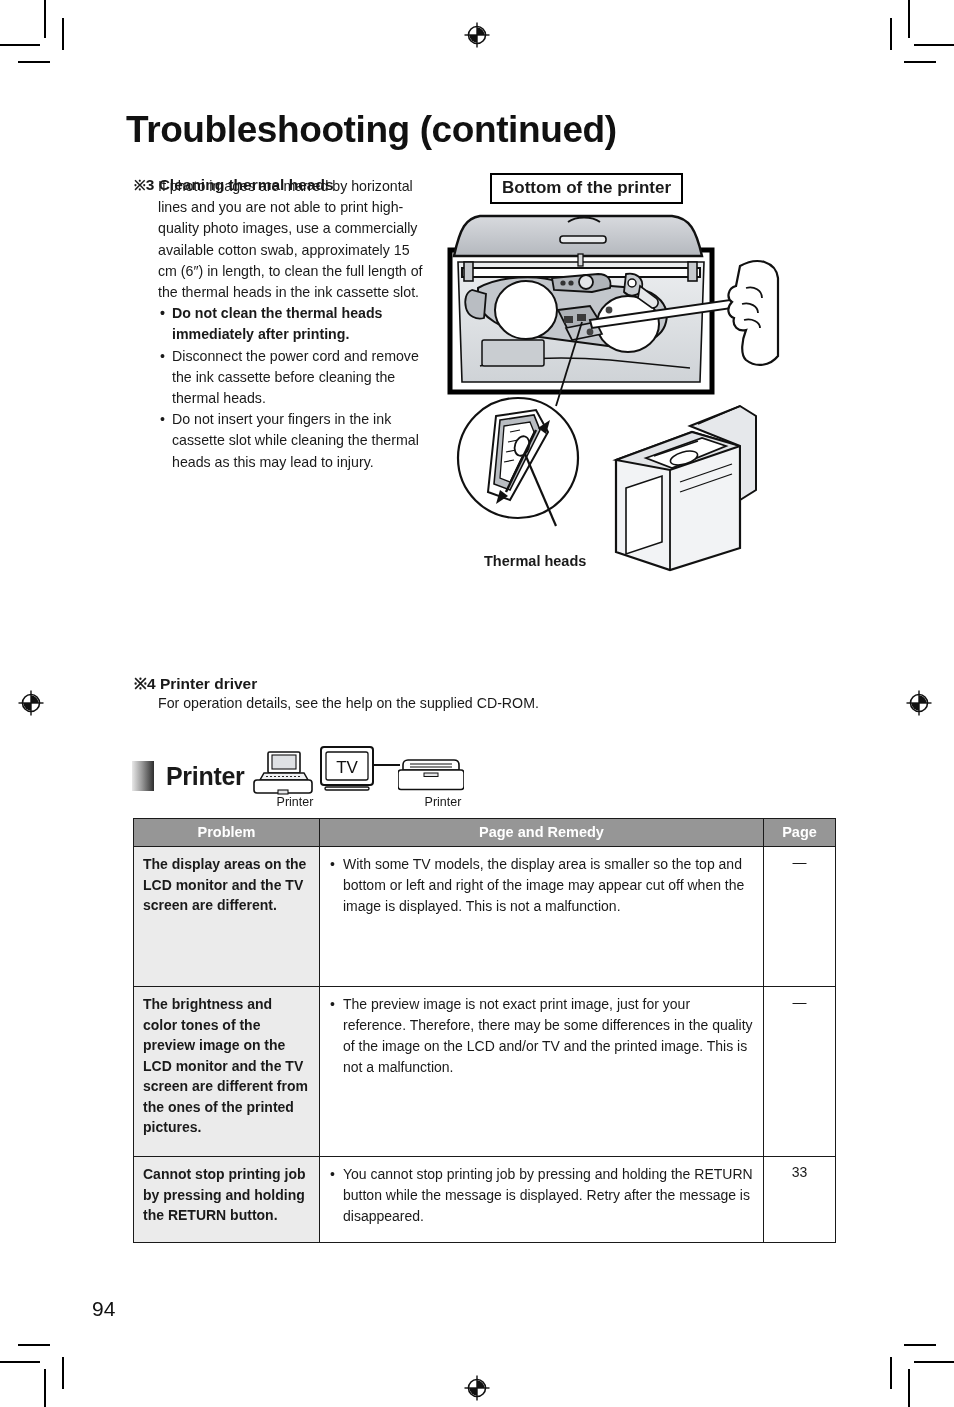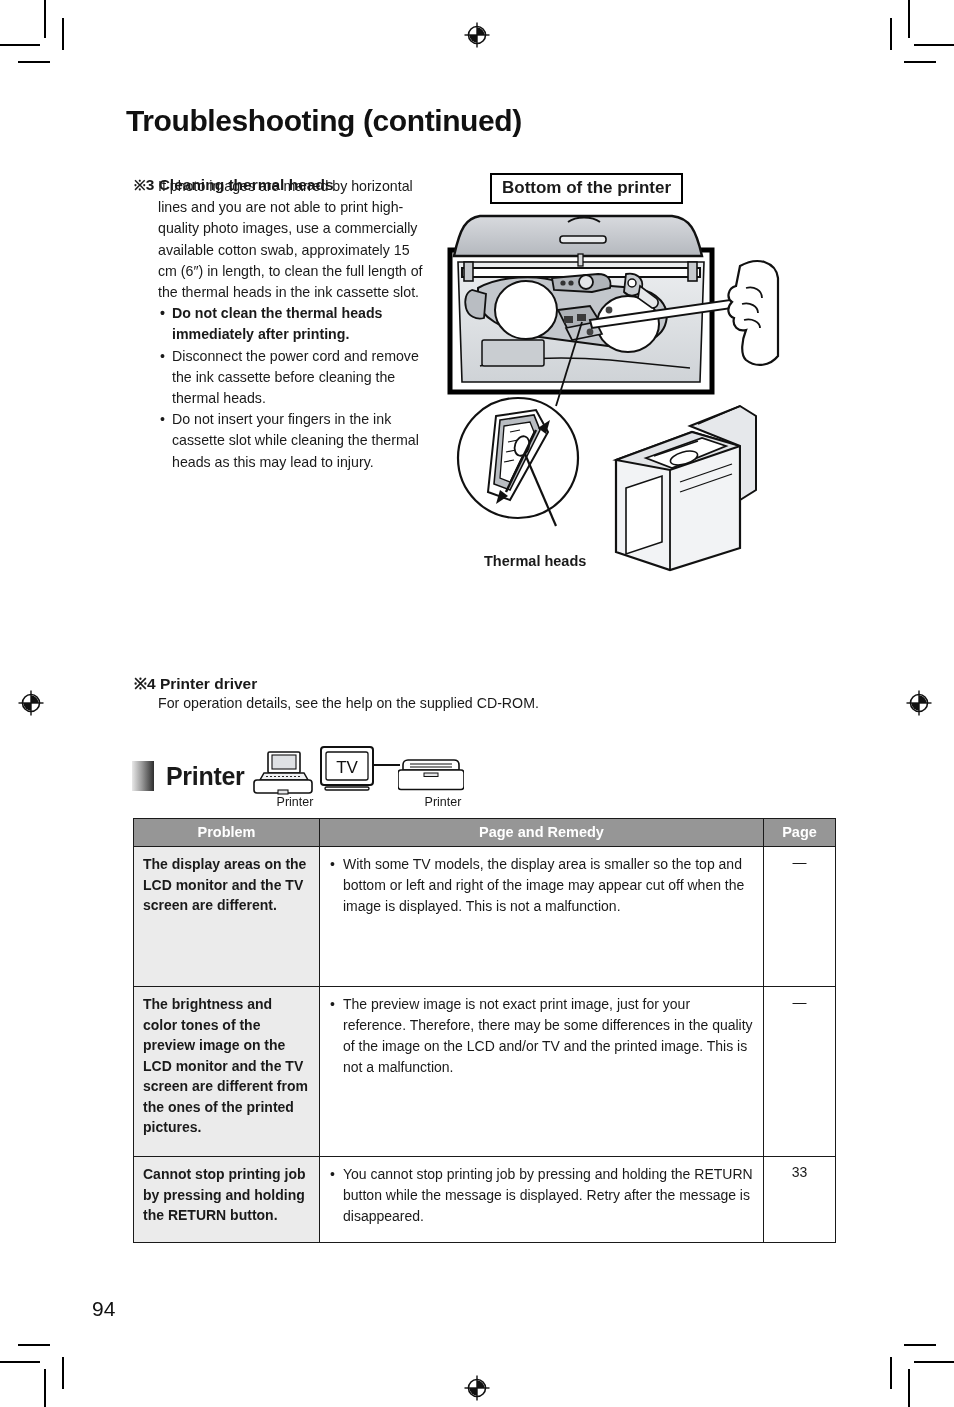--- a/index.html
+++ b/index.html
@@ -18,21 +18,21 @@
 
   
   .cropmark { position: absolute; background: #000; }
   .regmark { position: absolute; width: 26px; height: 26px; }
 
   
   .page-title {
     position: absolute;
     left: 126px;
     top: 84px;
-    font-size: 30px;
+    font-size: 37px;
     font-weight: bold;
     letter-spacing: -0.4px;
     color: #111;
   }
 
   
   .sec3-heading {
     position: absolute;
     left: 134px;
     top: 155px;

